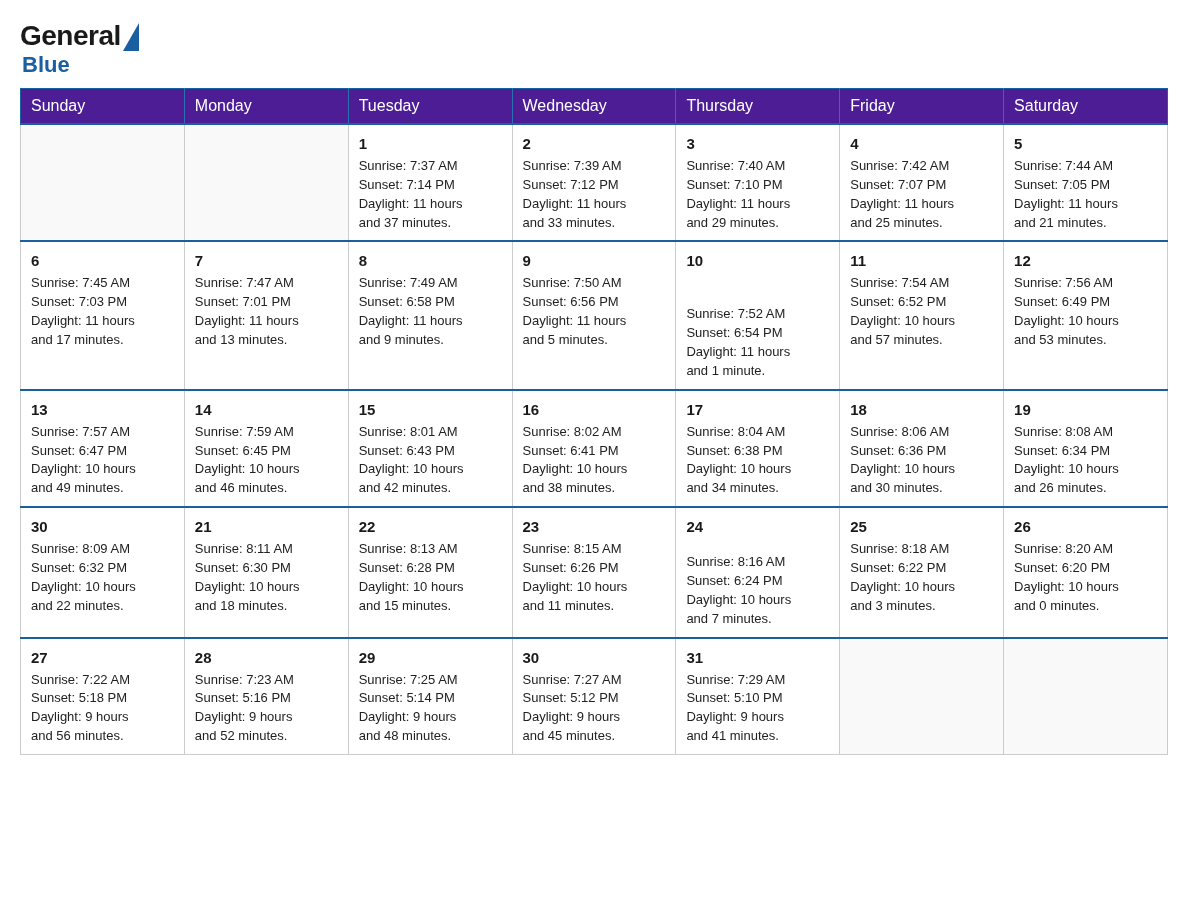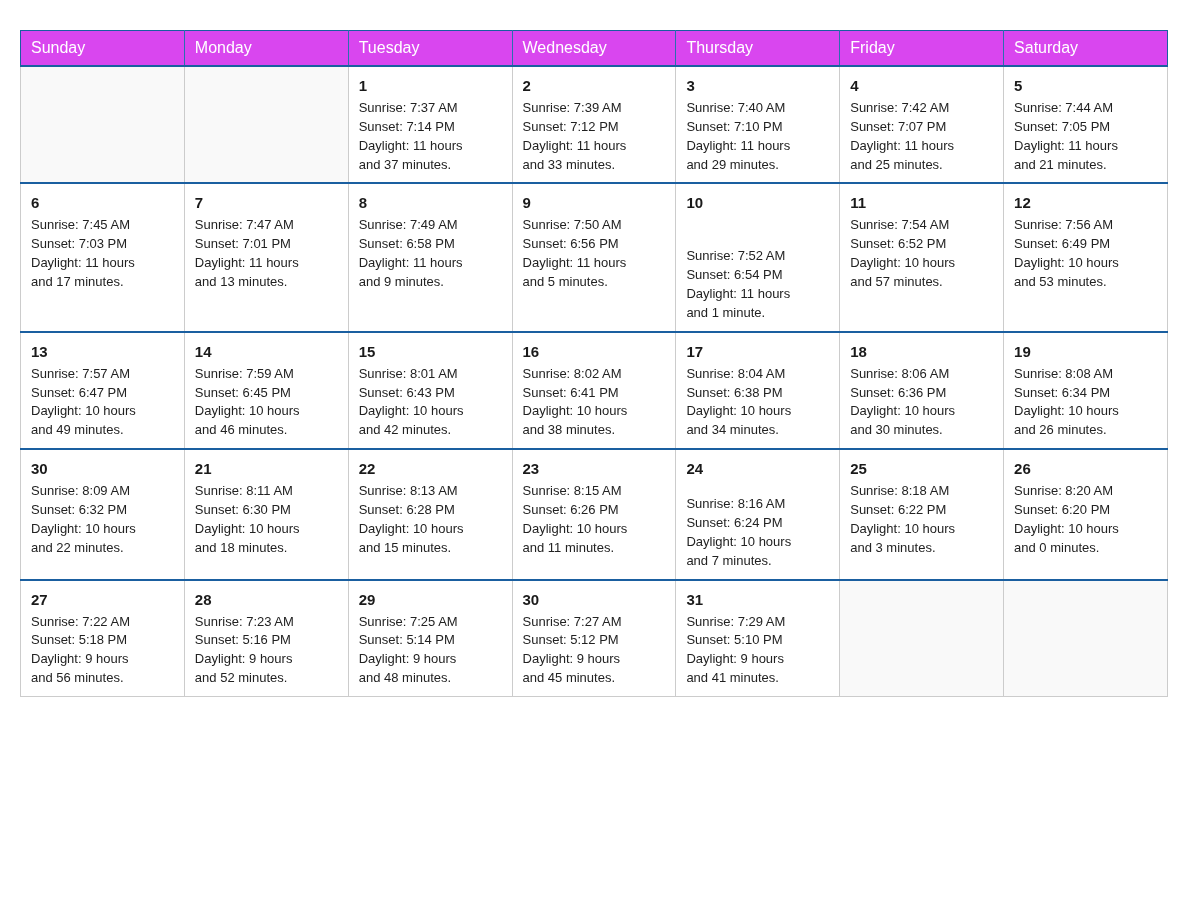--- a/index.html
+++ b/index.html
@@ -59,21 +59,21 @@
       font-size: 22px;
       color: #333;
       margin-top: 4px;
     }
     .calendar {
       width: 100%;
       border-collapse: collapse;
       border: 1px solid #1a5fa0;
     }
     .calendar thead tr {
-      background-color: #d946ef;
+      background-color: #4c1d95;
     }
     .calendar thead th {
       color: #fff;
       font-size: 16px;
       font-weight: normal;
       padding: 8px 10px;
       text-align: left;
       border-right: 1px solid #2a6fb0;
     }
     .calendar thead th:last-child {
@@ -105,20 +105,27 @@
       line-height: 1.45;
     }
     .empty-cell {
       background: #f9f9f9;
     }
   </style>
 </head>
 <body>
 
 <div class="header">
+  <div class="logo">
+    <div class="logo-top">
+      <span class="logo-general">General</span>
+      <div class="logo-triangle"></div>
+    </div>
+    <span class="logo-blue-line">Blue</span>
+  </div>
 </div>
 
 <table class="calendar">
   <thead>
     <tr>
     <th>Sunday</th>
         <th>Monday</th>
         <th>Tuesday</th>
         <th>Wednesday</th>
         <th>Thursday</th>

